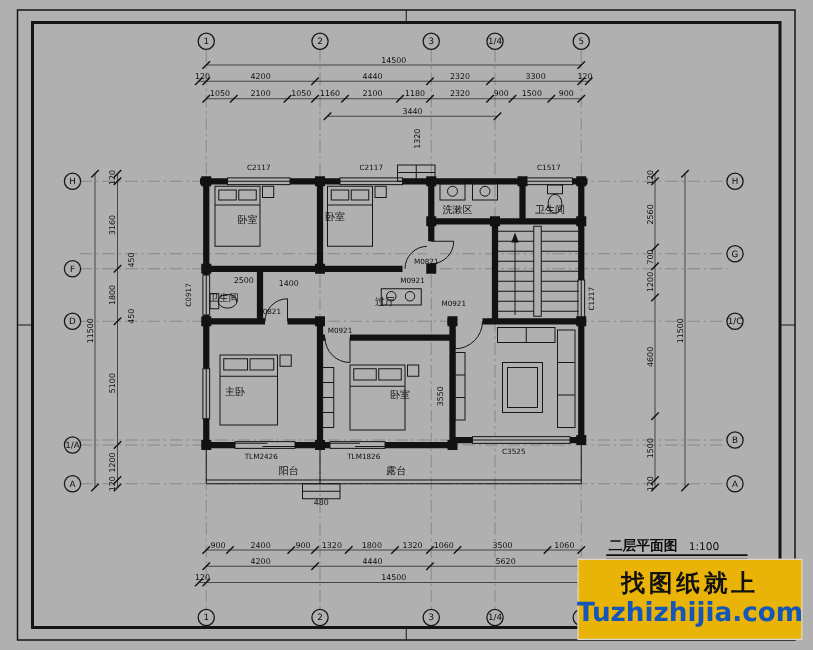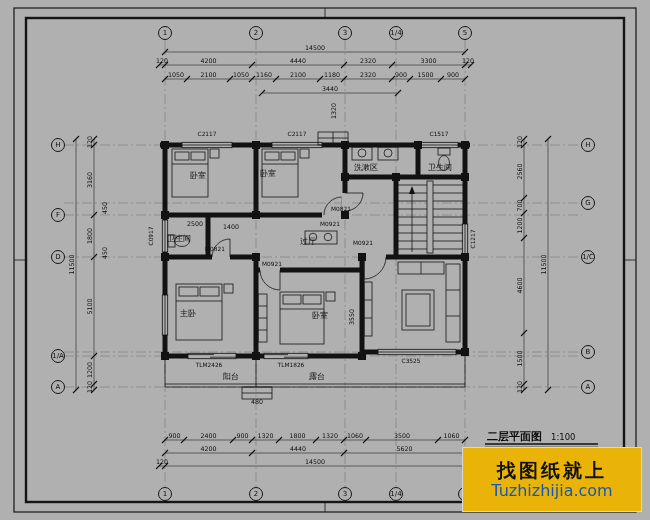--- a/index.html
+++ b/index.html
@@ -20,21 +20,21 @@
   .thin{stroke:#161616;stroke-width:0.8;fill:none;}
   .winband{fill:#b0b0b0;stroke:#161616;stroke-width:0.8;}
   .paper{fill:#b0b0b0;stroke:none;}
   .axc{fill:#b0b0b0;stroke:#151515;stroke-width:1;}
   .frame{fill:none;stroke:#151515;}
   .cols{fill:#121212;stroke:none;}
   .watermark{position:absolute;left:462px;top:447px;width:178px;height:63px;background:#eab308;
              border:1px solid #d8d8d8;display:flex;flex-direction:column;align-items:center;
              justify-content:center;z-index:5;}
   .wm1{font-size:19px;font-weight:bold;color:#111;letter-spacing:3px;line-height:1.2;}
-  .wm2{font-size:16px;font-weight:normal;color:#1557b8;line-height:1.2;}
+  .wm2{font-size:21px;font-weight:bold;color:#1557b8;line-height:1.2;}
 </style>
 </head>
 <body>
 
 <svg id="plan" width="650" height="520" viewBox="0 0 650 520">
   <rect x="0" y="0" width="650" height="520" class="paper"></rect>
 
   <g id="g-centerlines">
       <line x1="165" y1="40" x2="165" y2="487" class="cl"></line>
       <line x1="256" y1="40" x2="256" y2="487" class="cl"></line>

